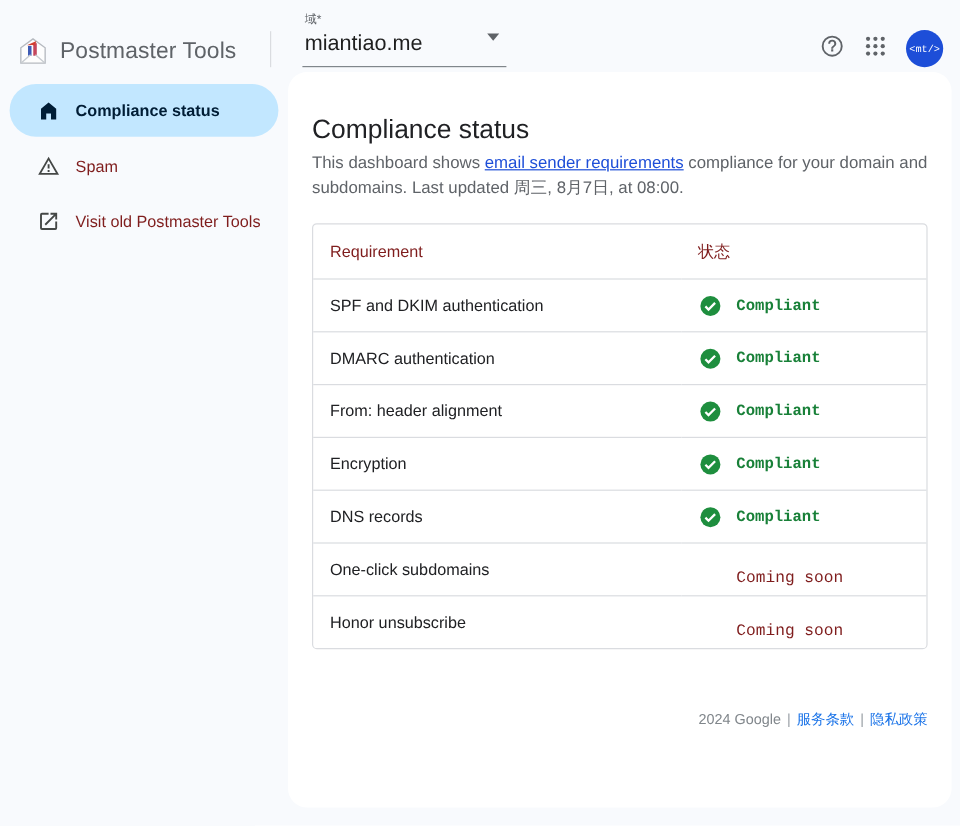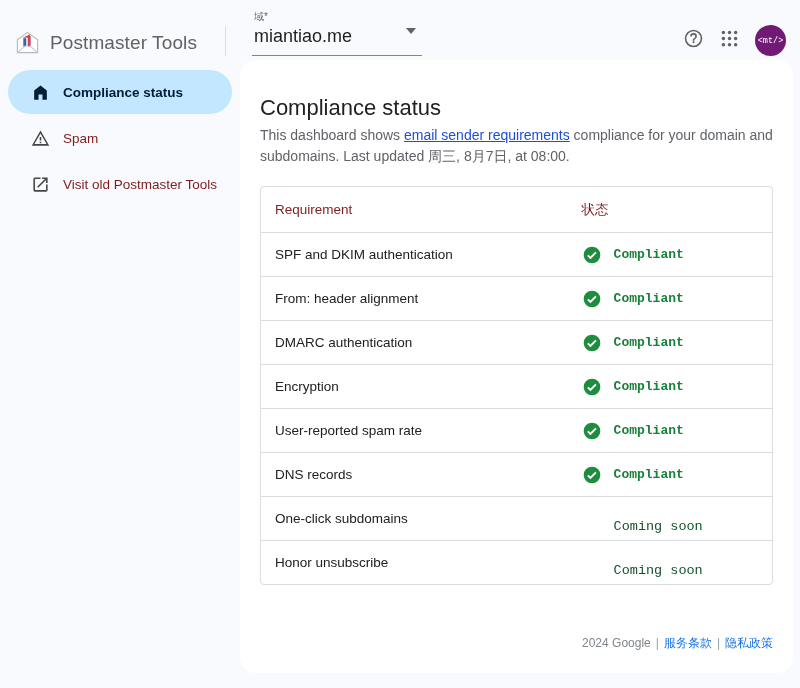--- a/index.html
+++ b/index.html
@@ -39,21 +39,21 @@
 
   .topbar-spacer { flex: 1; }
   .icon-btn {
     width: 36px; height: 36px; border-radius: 50%;
     display: flex; align-items: center; justify-content: center;
     cursor: pointer; border: none; background: transparent;
   }
   .icon-btn svg { width: 21px; height: 21px; fill: #5f6368; }
   .avatar {
     width: 31px; height: 31px; border-radius: 50%;
-    background: #701a75; color: #ffffff;
+    background: #1d4ed8; color: #ffffff;
     display: flex; align-items: center; justify-content: center;
     font-family: "Liberation Mono", monospace;
     font-size: 8.5px; letter-spacing: 0;
     margin-left: 8px; cursor: pointer; flex: none;
   }
 
   
   .sidebar {
     position: absolute; top: 56px; left: 0; width: 240px; bottom: 0;
     padding: 14px 8px 0 8px;
@@ -95,21 +95,21 @@
     height: 44px; padding: 0 0 0 14px;
     border-top: 1px solid #dadce0;
     color: #202124;
   }
   .req-table .col-req { width: 60%; }
   .status-wrap { display: flex; align-items: center; gap: 12px; font-family: Liberation Mono, monospace; }
   .status-icon { width: 20px; height: 20px; flex: none; display: flex; }
   .status-icon svg { width: 20px; height: 20px; }
   .status-icon.hidden-icon { visibility: hidden; }
   .status-text.compliant { color: #188038; font-weight: bold; font-size: 13px; }
-  .status-text.pending { color: #14532d; font-size: 13.5px; margin-top: 16px; }
+  .status-text.pending { color: #7f1d1d; font-size: 13.5px; margin-top: 16px; }
 
   .card-footer {
     margin-top: 50px; text-align: right;
     font-size: 12px; color: #80868b;
   }
   .card-footer a { color: #1a73e8; text-decoration: none; cursor: pointer; }
   .footer-sep { color: #9aa0a6; margin: 0 5px; }
 </style>
 </head>
 <body>
@@ -212,63 +212,49 @@
           <svg viewBox="0 0 24 24">
             <circle cx="12" cy="12" r="10" fill="#1e8e3e"></circle>
             <path d="M7 12.4l3.1 3.1 6.6-6.6" stroke="#ffffff" stroke-width="2.3" fill="none"></path>
           </svg>
         </span>
         <span class="status-text compliant">Compliant</span>
       </span>
     </td>
   </tr>
         <tr>
+    <td class="req-cell">DMARC authentication</td>
+    <td>
+      <span class="status-wrap">
+        <span class="status-icon">
+          <svg viewBox="0 0 24 24">
+            <circle cx="12" cy="12" r="10" fill="#1e8e3e"></circle>
+            <path d="M7 12.4l3.1 3.1 6.6-6.6" stroke="#ffffff" stroke-width="2.3" fill="none"></path>
+          </svg>
+        </span>
+        <span class="status-text compliant">Compliant</span>
+      </span>
+    </td>
+  </tr>
+        <tr>
     <td class="req-cell">From: header alignment</td>
     <td>
       <span class="status-wrap">
         <span class="status-icon">
           <svg viewBox="0 0 24 24">
             <circle cx="12" cy="12" r="10" fill="#1e8e3e"></circle>
             <path d="M7 12.4l3.1 3.1 6.6-6.6" stroke="#ffffff" stroke-width="2.3" fill="none"></path>
           </svg>
         </span>
         <span class="status-text compliant">Compliant</span>
       </span>
     </td>
   </tr>
         <tr>
-    <td class="req-cell">DMARC authentication</td>
-    <td>
-      <span class="status-wrap">
-        <span class="status-icon">
-          <svg viewBox="0 0 24 24">
-            <circle cx="12" cy="12" r="10" fill="#1e8e3e"></circle>
-            <path d="M7 12.4l3.1 3.1 6.6-6.6" stroke="#ffffff" stroke-width="2.3" fill="none"></path>
-          </svg>
-        </span>
-        <span class="status-text compliant">Compliant</span>
-      </span>
-    </td>
-  </tr>
-        <tr>
     <td class="req-cell">Encryption</td>
-    <td>
-      <span class="status-wrap">
-        <span class="status-icon">
-          <svg viewBox="0 0 24 24">
-            <circle cx="12" cy="12" r="10" fill="#1e8e3e"></circle>
-            <path d="M7 12.4l3.1 3.1 6.6-6.6" stroke="#ffffff" stroke-width="2.3" fill="none"></path>
-          </svg>
-        </span>
-        <span class="status-text compliant">Compliant</span>
-      </span>
-    </td>
-  </tr>
-        <tr>
-    <td class="req-cell">User-reported spam rate</td>
     <td>
       <span class="status-wrap">
         <span class="status-icon">
           <svg viewBox="0 0 24 24">
             <circle cx="12" cy="12" r="10" fill="#1e8e3e"></circle>
             <path d="M7 12.4l3.1 3.1 6.6-6.6" stroke="#ffffff" stroke-width="2.3" fill="none"></path>
           </svg>
         </span>
         <span class="status-text compliant">Compliant</span>
       </span>

